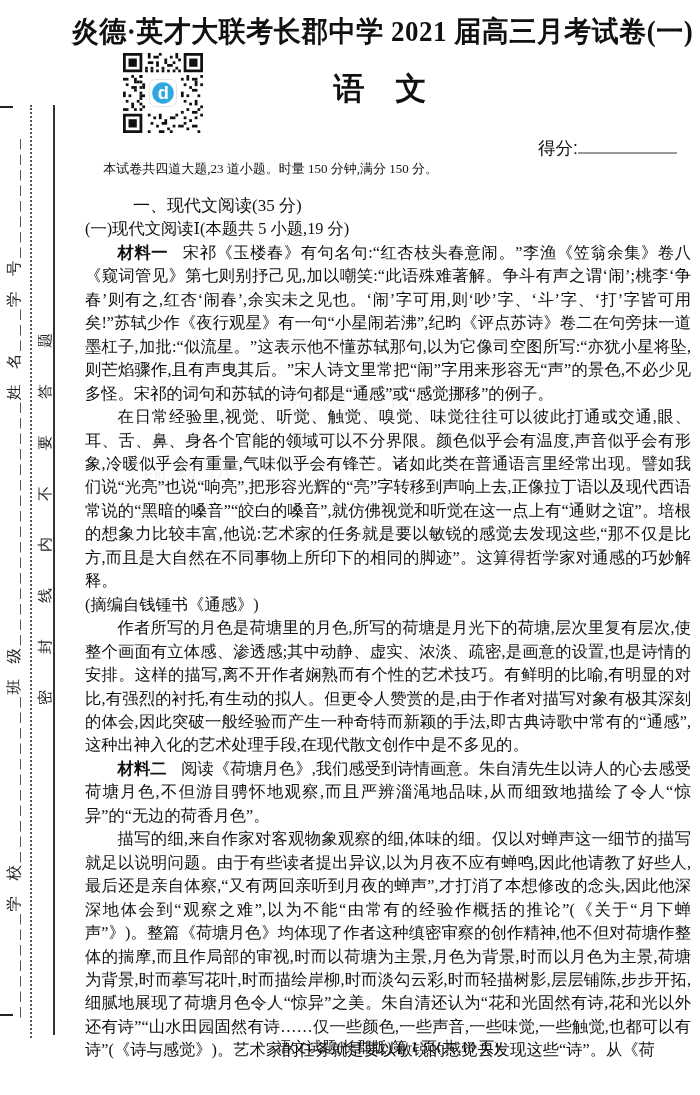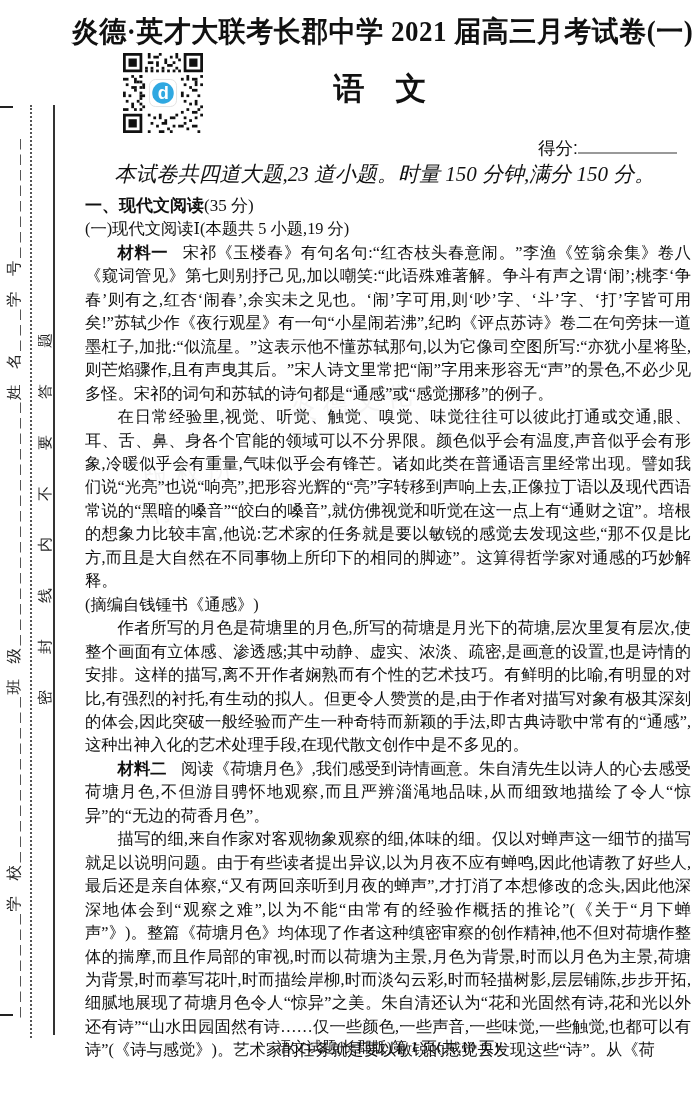--- a/index.html
+++ b/index.html
@@ -26,30 +26,30 @@
     font-size:27px;font-weight:700;letter-spacing:0.5px;transform:scaleY(1.06);
   }
   .qr{position:absolute;left:121px;top:53px;width:84px;height:80px;}
   .subject-title{
     position:absolute;left:0;top:68px;width:760px;text-align:center;
     font-size:31px;font-weight:700;font-family:"Liberation Sans","DejaVu Sans",sans-serif;
   }
   .score{position:absolute;left:538px;top:134px;font-size:17.5px;font-weight:400;
     font-family:"Liberation Sans","DejaVu Sans",sans-serif;}
   .score-line{display:inline-block;width:99px;border-bottom:2px solid #999;height:18px;vertical-align:baseline;}
-  .intro{position:absolute;left:85px;top:160px;width:606px;font-size:21px;text-indent:1.4em;font-style:italic;}
+  .intro{position:absolute;left:85px;top:160px;width:606px;font-size:13px;text-indent:1.4em;}
   
   .body-text{position:absolute;left:85px;top:194px;width:606px;font-size:16.3px;line-height:23.45px;text-align:justify;}
   .para{margin:0;padding:0;}
   .para .lead:not(:empty){font-weight:700;}
   .para.indent{text-indent:2em;}
   .para.indent .lead:not(:empty){margin-right:0.9em;}
   .para.right{}
   .para.heading{font-size:17px;}
-  .para.heading .lead{font-weight:700;}
+  .para.heading .lead{font-weight:400;margin-left:48px;}
   
   .footer{position:absolute;left:85px;top:1038px;width:606px;text-align:center;font-size:15px;}
 </style>
 </head>
 <body>
 
 <div class="page">
 
   <div class="tick top"></div>
   <div class="tick bottom"></div>

